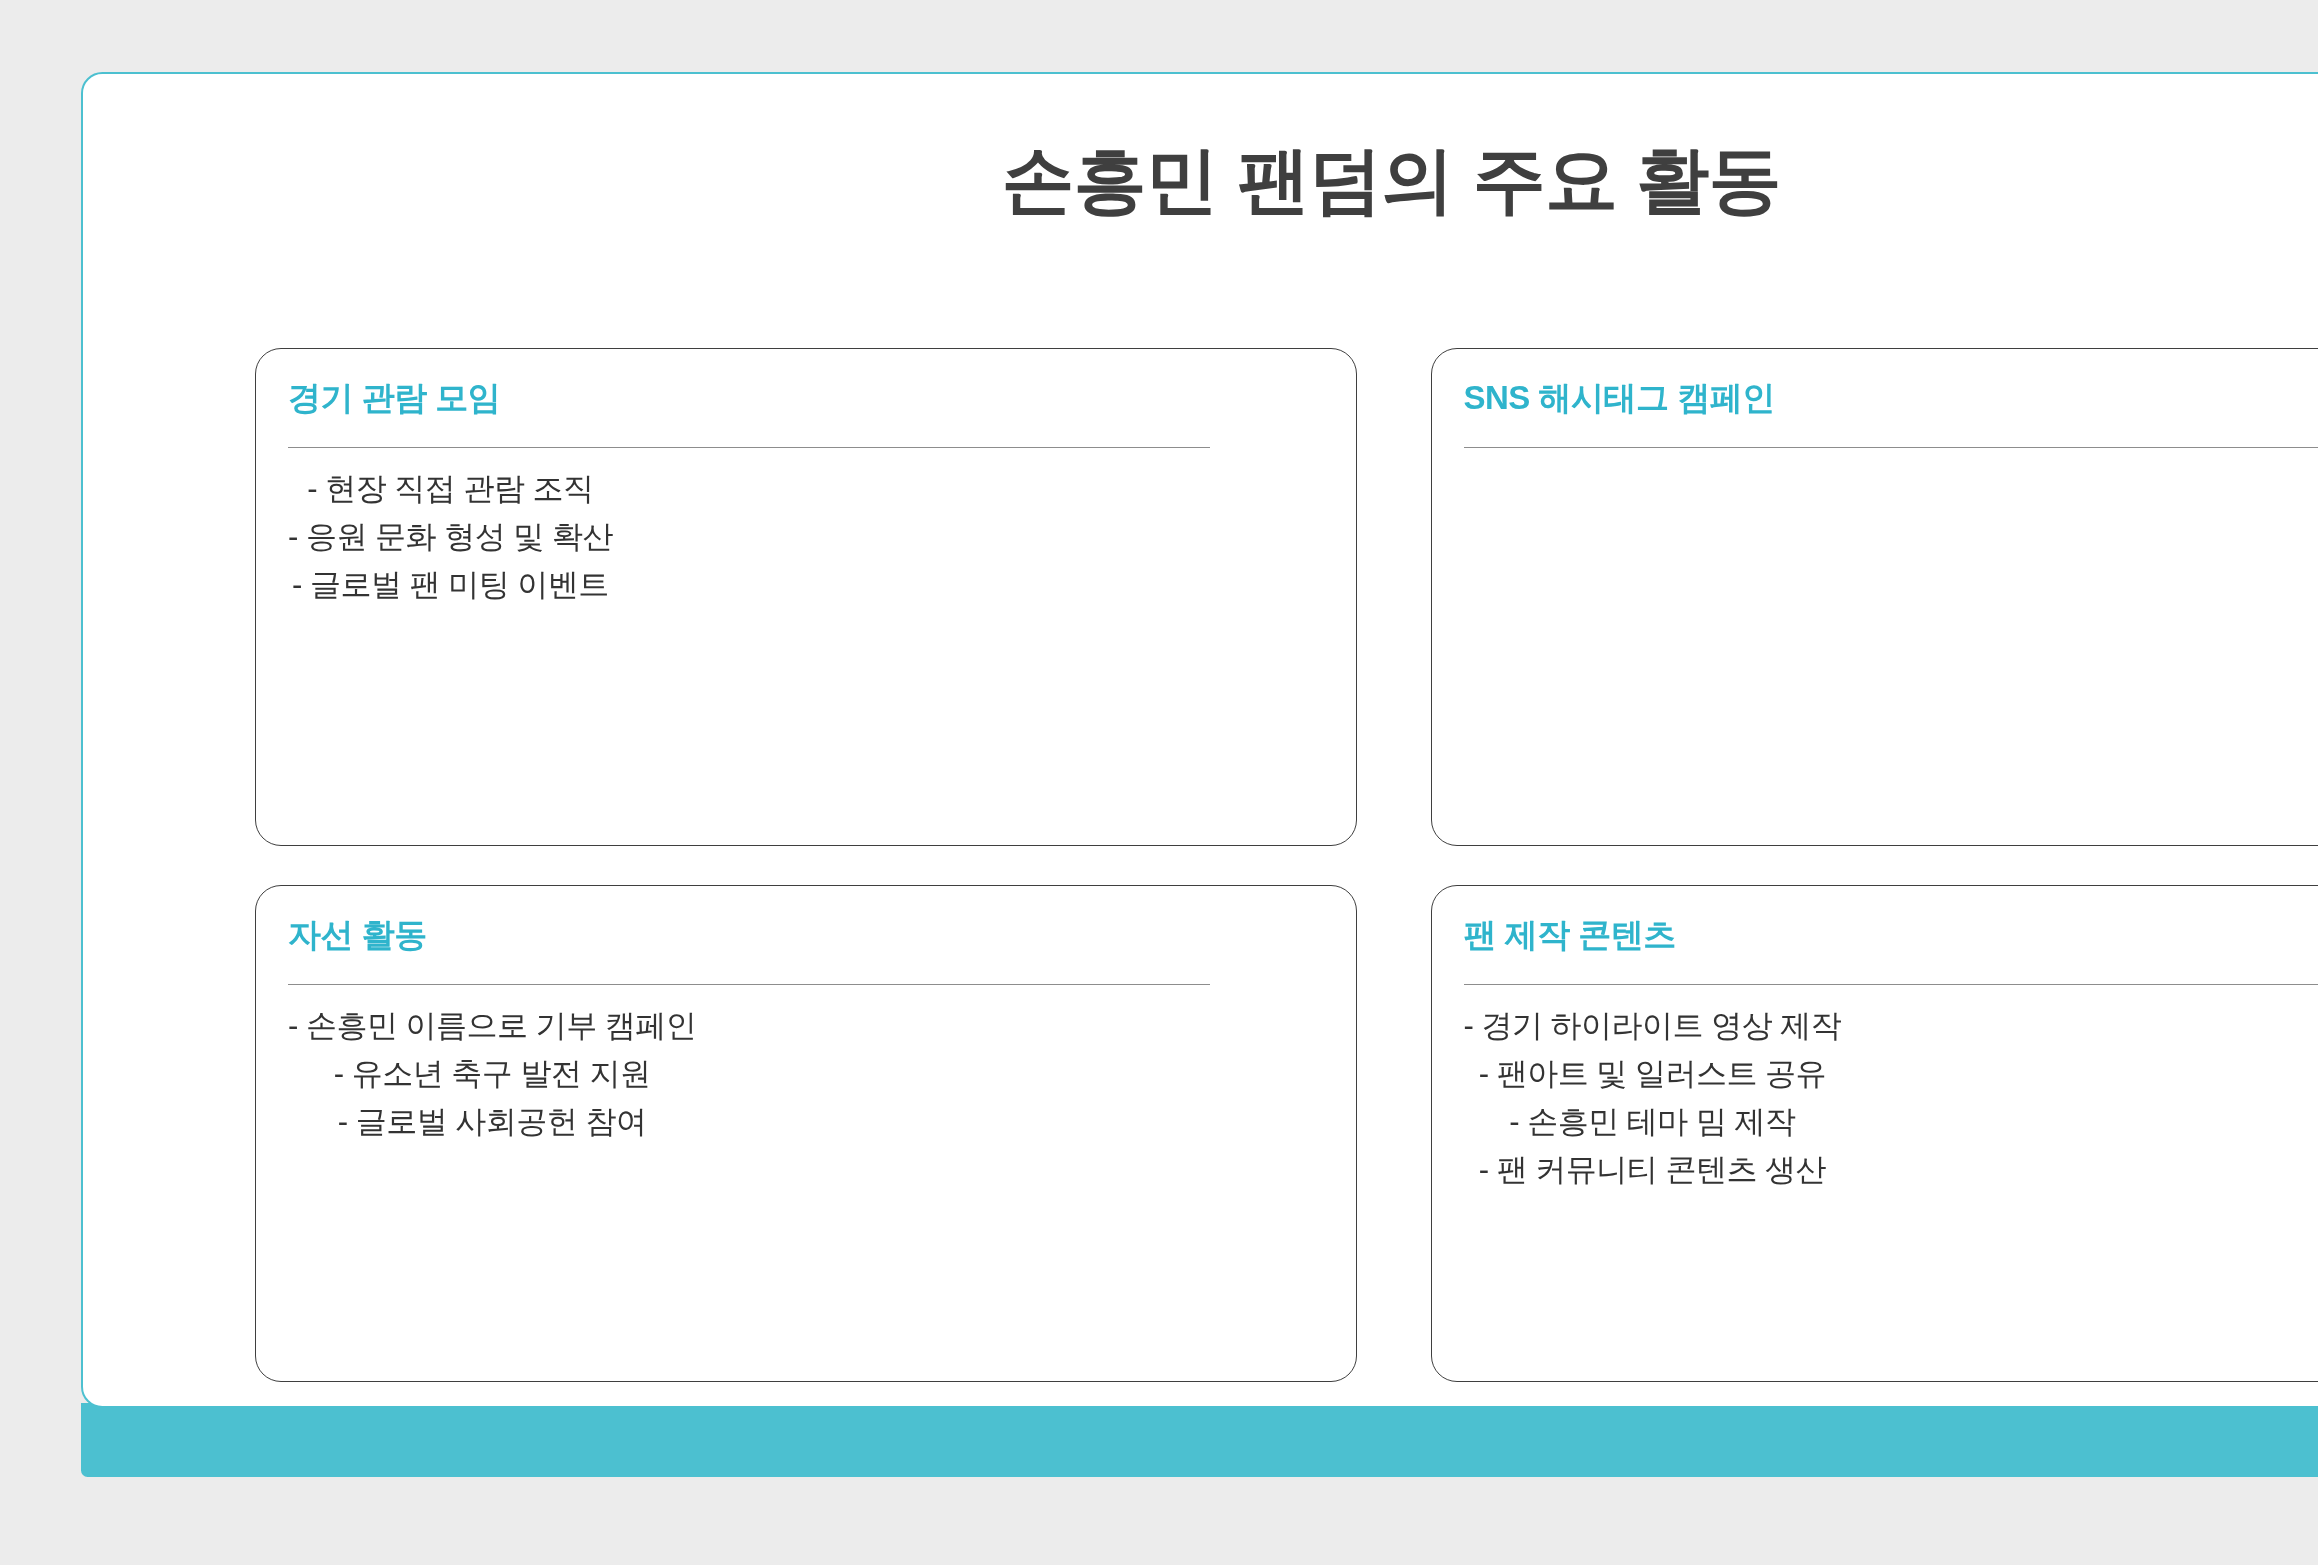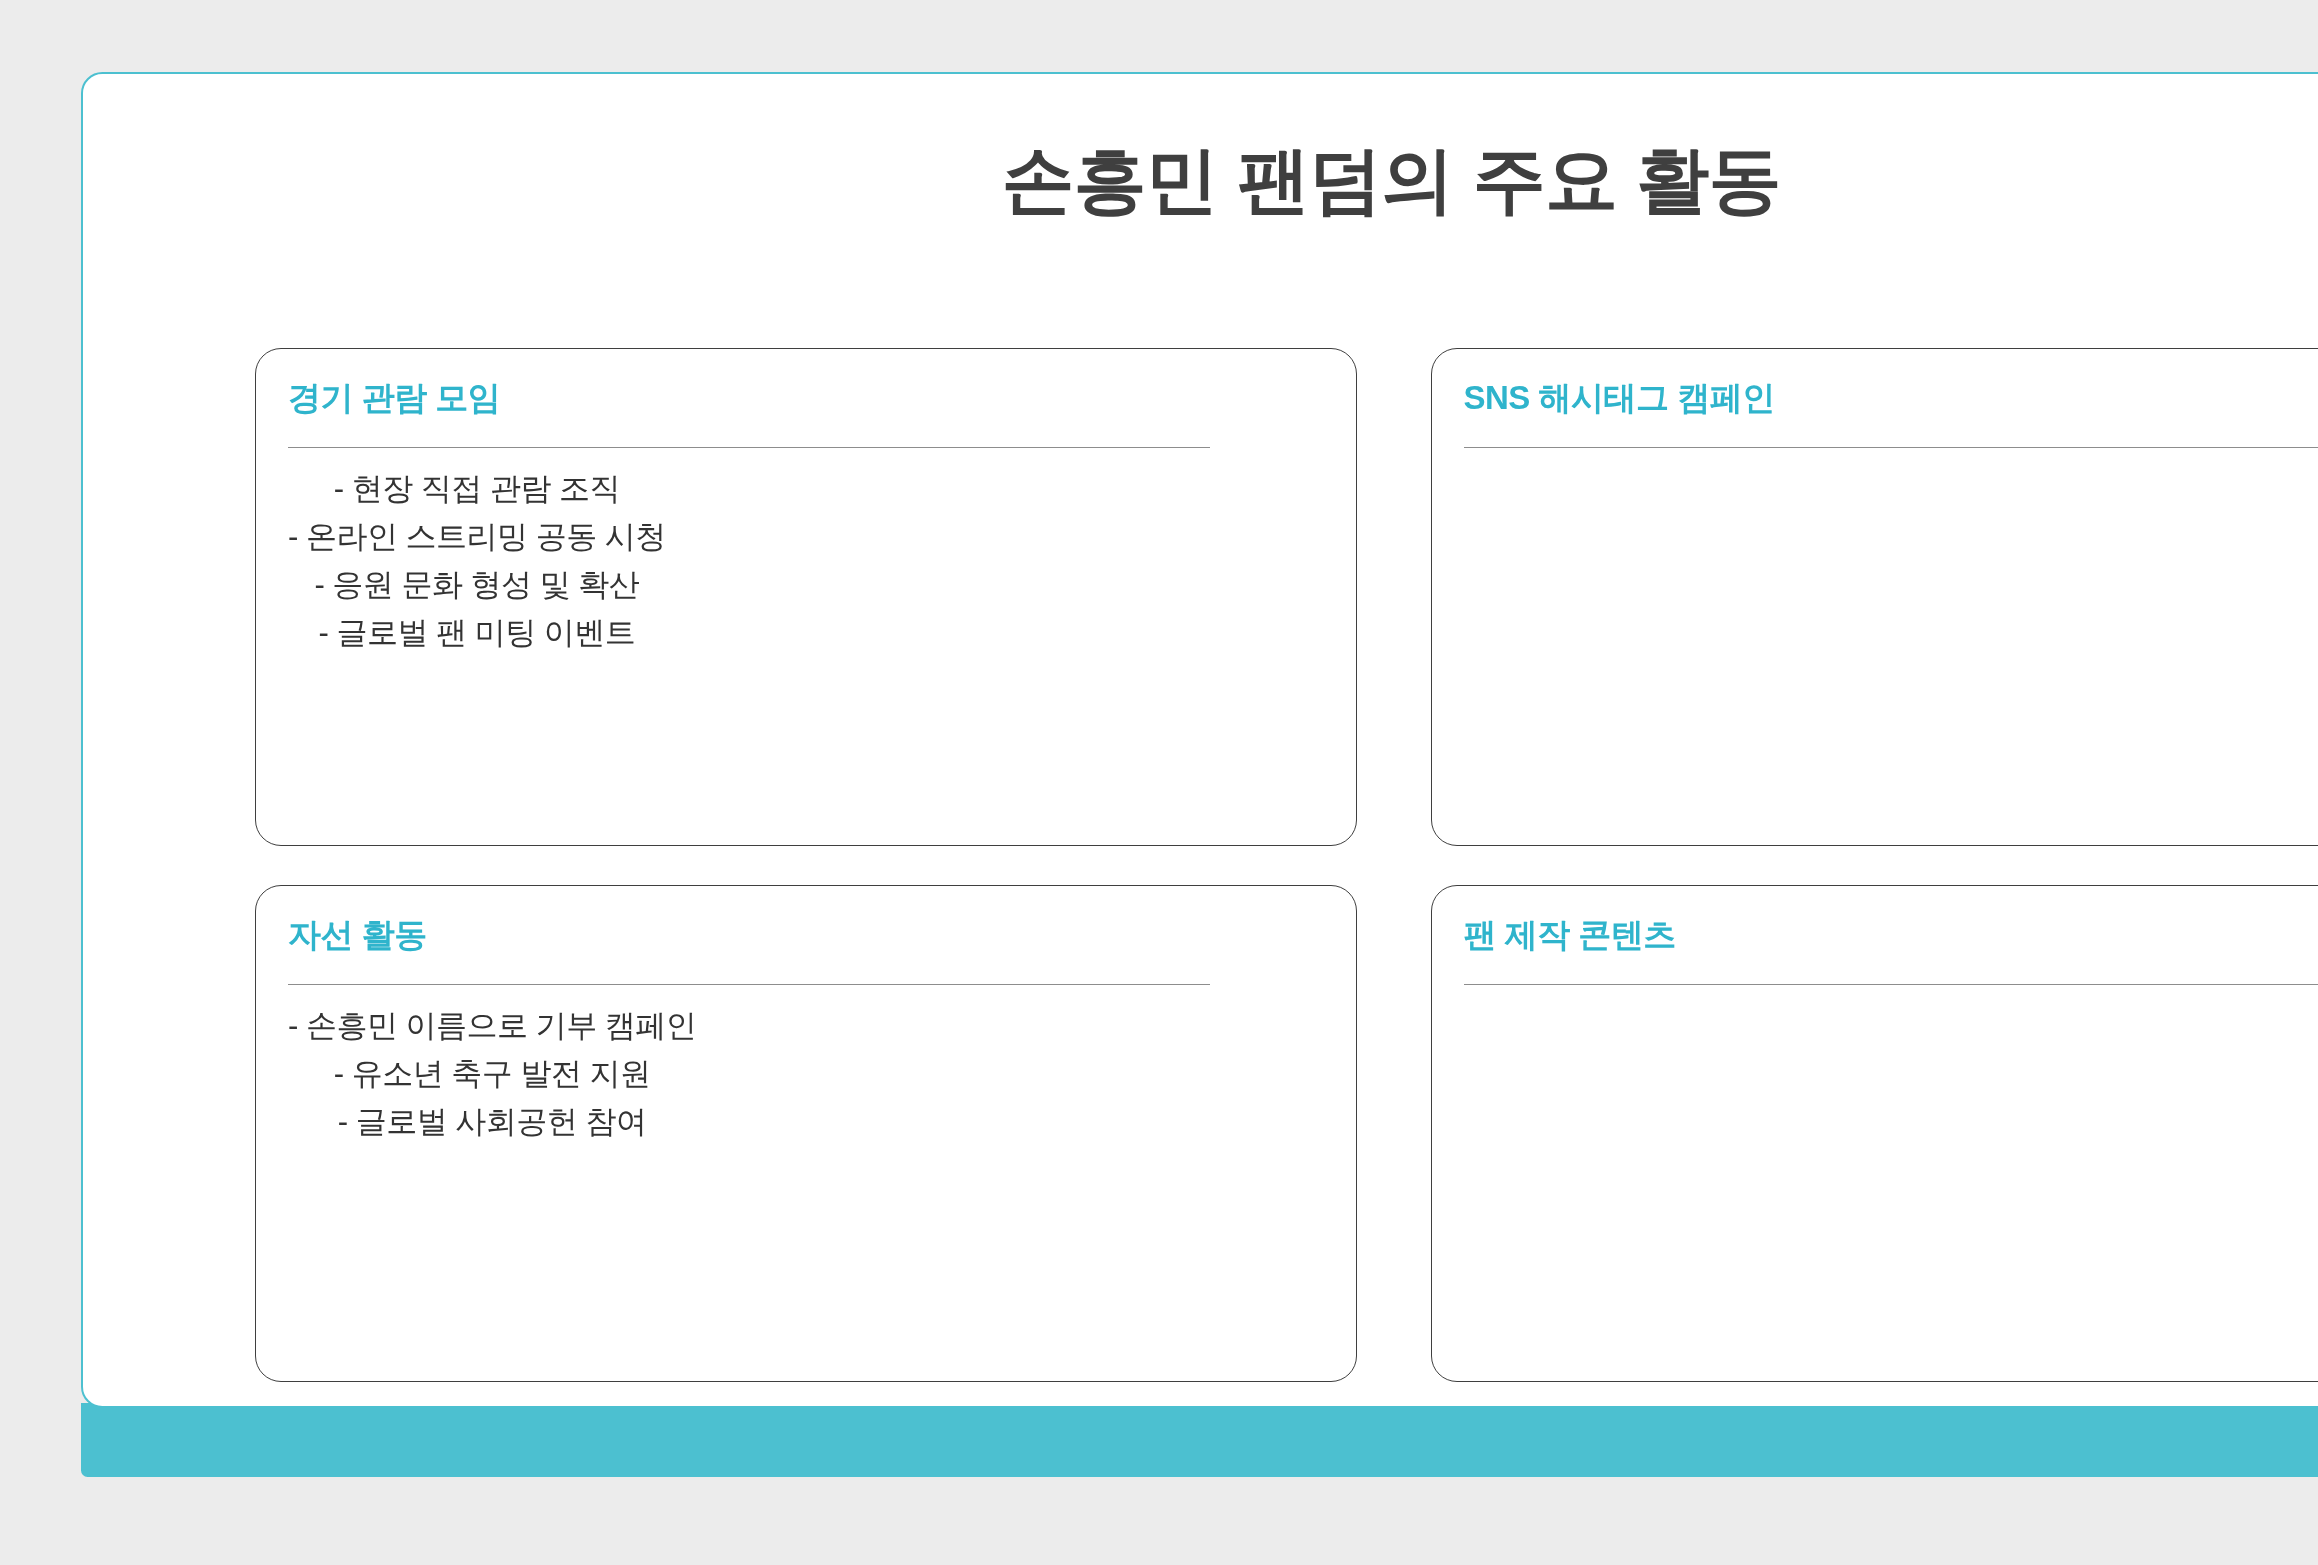--- a/index.html
+++ b/index.html
@@ -124,21 +124,20 @@
 
     <div class="title">손흥민 팬덤의 주요 활동</div>
 
     <div class="grid">
 
       <div class="box">
         <div class="box-title">경기 관람 모임</div>
         <div class="divider"></div>
         <div class="items">
           <div class="item">- 현장 직접 관람 조직</div>
-          <div class="item">- 온라인 스트리밍 공동 시청</div>
           <div class="item">- 응원 문화 형성 및 확산</div>
           <div class="item">- 글로벌 팬 미팅 이벤트</div>
         </div>
       </div>
 
       <div class="box">
         <div class="box-title">SNS 해시태그 캠페인</div>
         <div class="divider"></div>
       </div>
 
@@ -148,18 +147,24 @@
         <div class="items">
           <div class="item">- 손흥민 이름으로 기부 캠페인</div>
           <div class="item">- 유소년 축구 발전 지원</div>
           <div class="item">- 글로벌 사회공헌 참여</div>
         </div>
       </div>
 
       <div class="box">
         <div class="box-title">팬 제작 콘텐츠</div>
         <div class="divider"></div>
+        <div class="items">
+          <div class="item">- 경기 하이라이트 영상 제작</div>
+          <div class="item">- 팬아트 및 일러스트 공유</div>
+          <div class="item">- 손흥민 테마 밈 제작</div>
+          <div class="item">- 팬 커뮤니티 콘텐츠 생산</div>
+        </div>
       </div>
 
     </div>
   </div>
 </div>
 
 
 </body></html>

